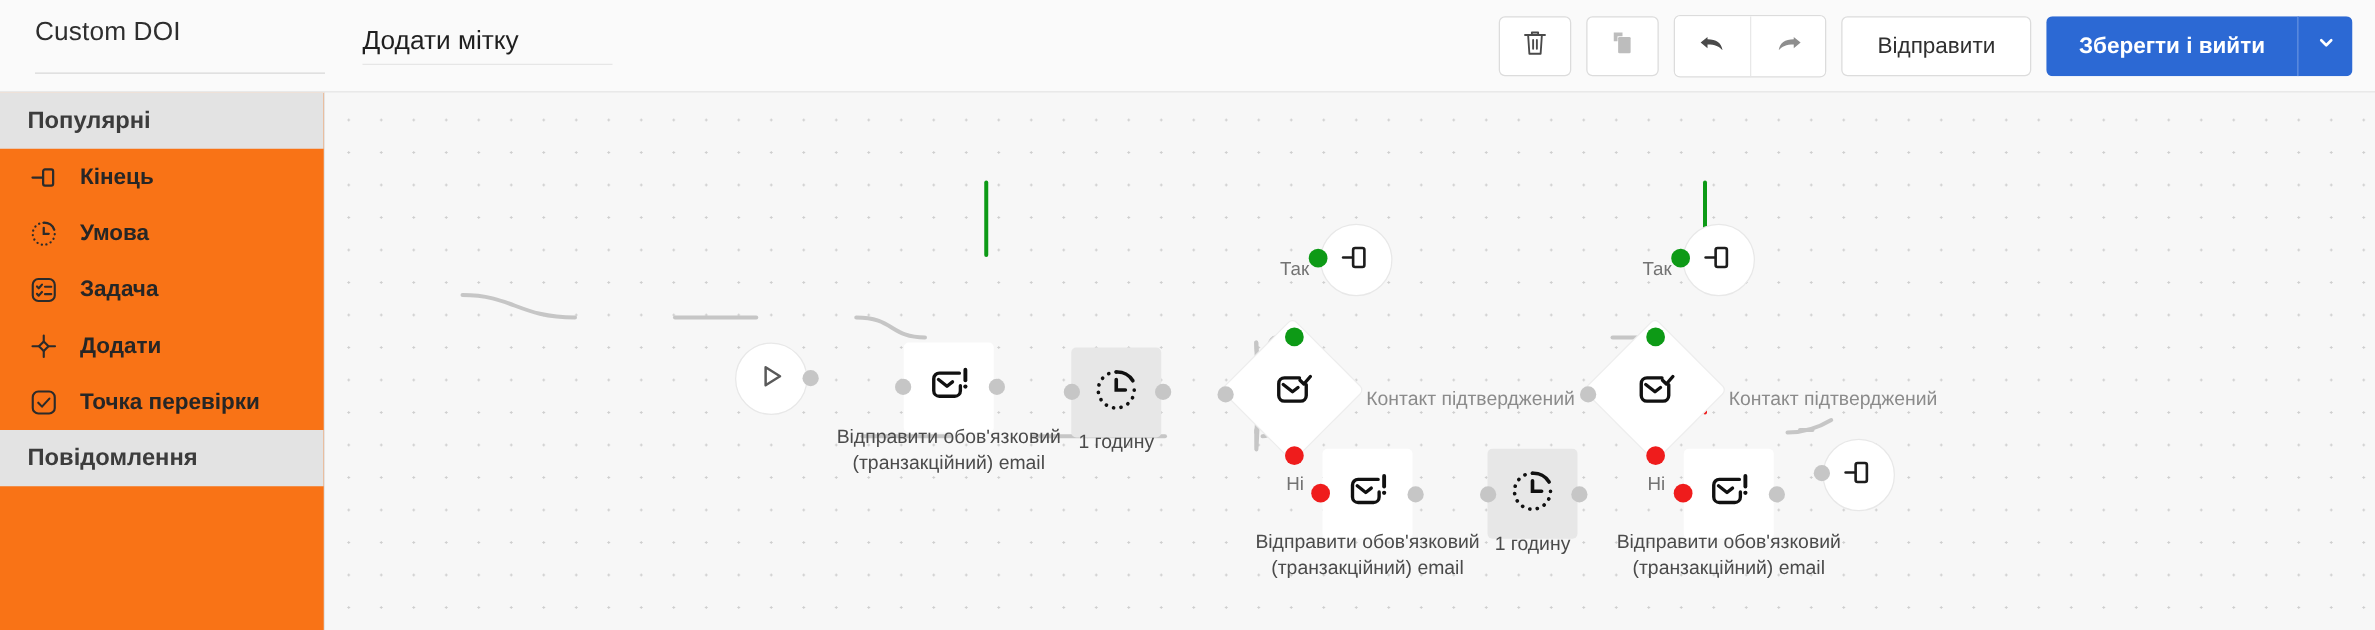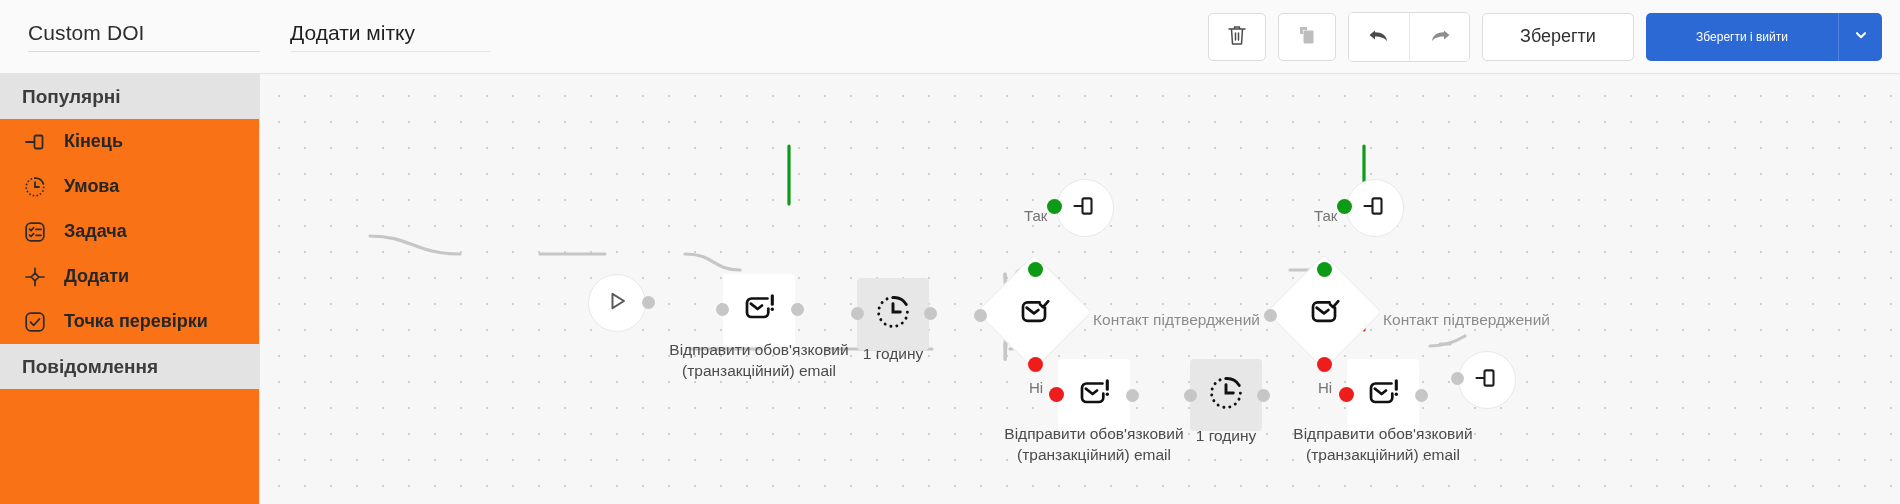--- a/index.html
+++ b/index.html
@@ -13,21 +13,21 @@
   
   .topbar {
     height: 74px; min-height: 74px;
     background: #fafafa;
     border-bottom: 1px solid #e4e4e4;
     display: flex; align-items: center;
     padding: 0 18px 0 28px;
     position: relative; z-index: 20;
   }
   .title-field {
-    width: 232px; margin-right: 30px; padding-bottom: 6px;
+    width: 232px; margin-right: 30px; padding-bottom: 20px;
     border-bottom: 1px solid #d8d8d8;
   }
   .title-field .val { font-size: 21px; color: #2e2e2e; letter-spacing: .1px; }
   .label-field {
     min-width: 200px; padding-bottom: 6px;
     border-bottom: 1px solid #e6e6e6;
   }
   .label-field .val { font-size: 21px; color: #1f1f1f; }
 
   .tb-right { margin-left: auto; display: flex; align-items: center; gap: 12px; }
@@ -40,21 +40,21 @@
   .seg .icon-btn { border: none; border-radius: 0; width: 60px; }
   .seg .icon-btn + .icon-btn { border-left: 1px solid #e8e8e8; }
   .btn-cancel {
     height: 48px; min-width: 152px; padding: 0 22px;
     background: #fff; border: 1px solid #dcdcdc; border-radius: 5px;
     font-size: 18px; color: #303030;
     display: flex; align-items: center; justify-content: center;
   }
   .save-group { display: flex; height: 48px; border-radius: 5px; overflow: hidden; }
   .btn-save {
-    background: #2c69d4; color: #fff; font-size: 12px; font-weight: normal;
+    background: #2c69d4; color: #fff; font-size: 18px; font-weight: bold;
     padding: 0 26px; display: flex; align-items: center; justify-content: center;
     border: none; min-width: 192px;
   }
   .btn-save-caret {
     background: #2c69d4; width: 44px; display: flex; align-items: center; justify-content: center;
     border-left: 1px solid #5083dd; color: #fff;
   }
 
   
   .body { flex: 1; display: flex; min-height: 0; position: relative; }
@@ -163,21 +163,21 @@
         </div>
         <div class="icon-btn">
           <span>
             <svg width="26" height="24" viewBox="0 0 26 24" fill="#8e8e8e">
               <path d="M17 7.5 22.5 12 17 16.5v-3c-6 0-9.5 1.6-12 4.6.7-5.8 5-8.8 12-8.8z"></path>
             </svg>
           </span>
         </div>
       </div>
 
-      <div class="btn-cancel">Зберегти</div>
+      <div class="btn-cancel">Відправити</div>
 
       <div class="save-group">
         <div class="btn-save">Зберегти і вийти</div>
         <div class="btn-save-caret">
           <span>
             <svg width="16" height="16" viewBox="0 0 16 16" fill="none" stroke="#fff" stroke-width="2.1" stroke-linecap="round" stroke-linejoin="round">
               <path d="M4 6.2 8 10.2 12 6.2"></path>
             </svg>
           </span>
         </div>

